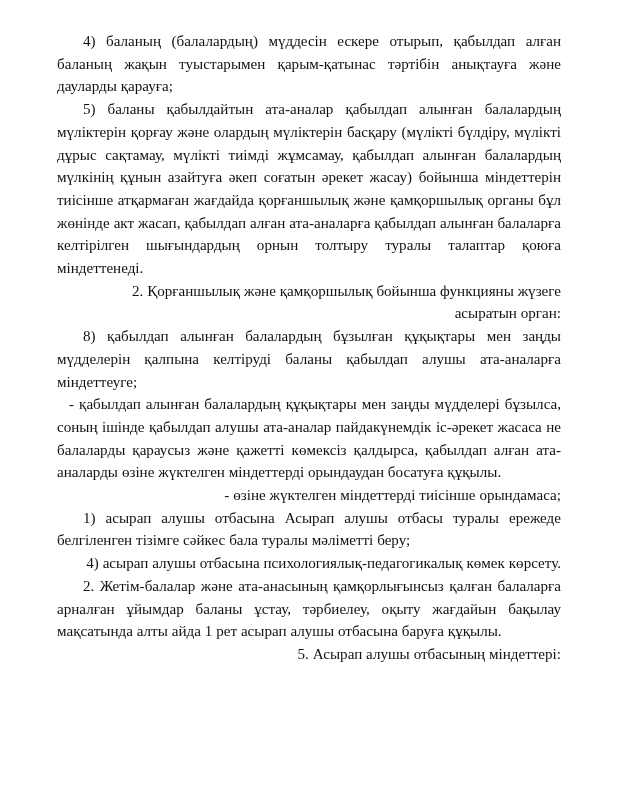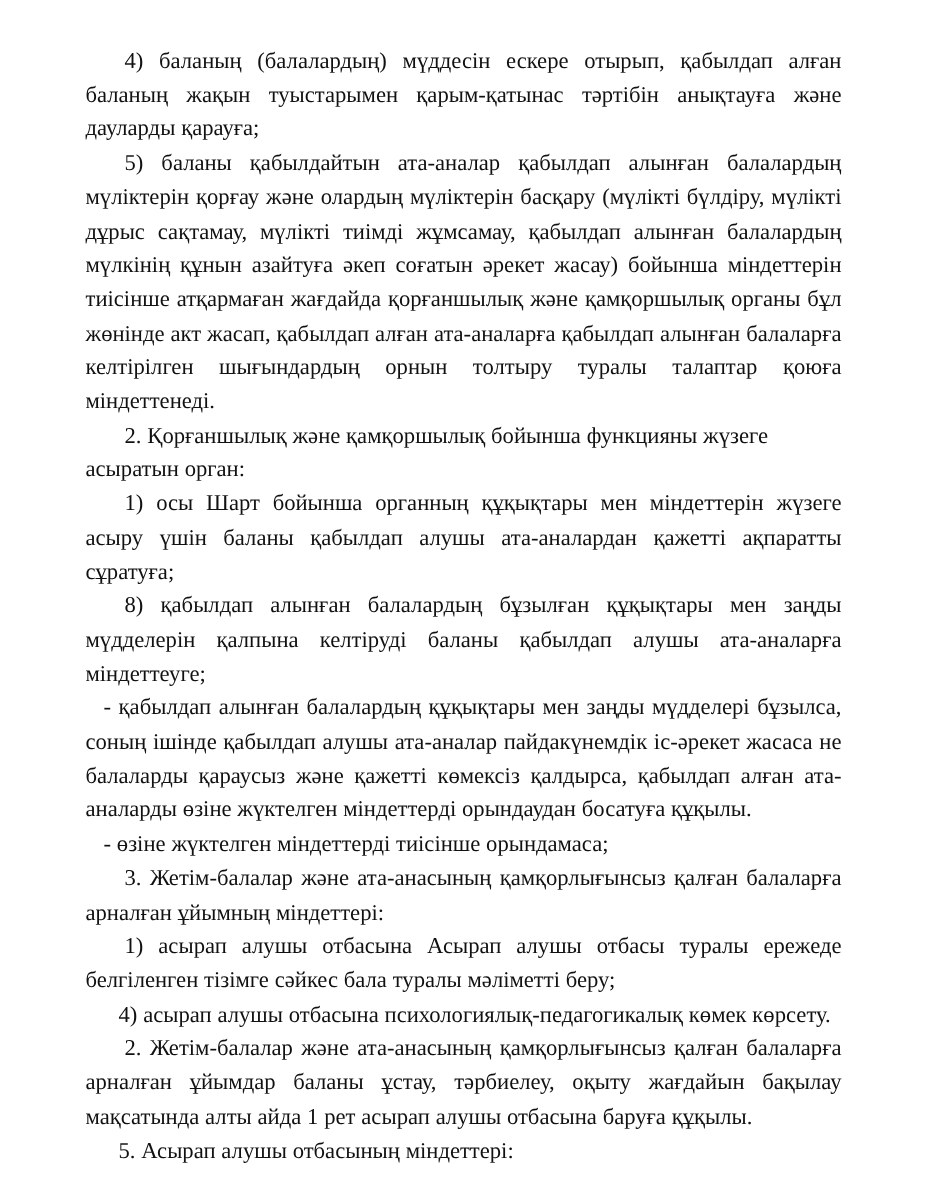--- a/index.html
+++ b/index.html
@@ -39,45 +39,43 @@
     word-spacing: 0.1px;
     -webkit-font-smoothing: antialiased;
   }
   p.para.dash {
     text-indent: 12px;
   }
   p.para.tight {
     text-indent: 22px;
   }
   p.para.last-left {
-    text-align: left;
+    text-align: right;
   }
 </style>
 </head>
 <body>
 
 <div class="page">
   <div class="text-block">
 
     <p class="para">4) баланың (балалардың) мүддесін ескере отырып, қабылдап алған баланың жақын туыстарымен қарым-қатынас тәртібін анықтауға және дауларды қарауға;</p>
 
     <p class="para">5) баланы қабылдайтын ата-аналар қабылдап алынған балалардың мүліктерін қорғау және олардың мүліктерін басқару (мүлікті бүлдіру, мүлікті дұрыс сақтамау, мүлікті тиімді жұмсамау, қабылдап алынған балалардың мүлкінің құнын азайтуға әкеп соғатын әрекет жасау) бойынша міндеттерін тиісінше атқармаған жағдайда қорғаншылық және қамқоршылық органы бұл жөнінде акт жасап, қабылдап алған ата-аналарға қабылдап алынған балаларға келтірілген шығындардың орнын толтыру туралы талаптар қоюға міндеттенеді.</p>
 
     <p class="para last-left">2. Қорғаншылық және қамқоршылық бойынша функцияны жүзеге асыратын орган:</p>
 
-    <p class="para">1) осы Шарт бойынша органның құқықтары мен міндеттерін жүзеге асыру үшін баланы қабылдап алушы ата-аналардан қажетті ақпаратты сұратуға;</p>
 
     <p class="para">8) қабылдап алынған балалардың бұзылған құқықтары мен заңды мүдделерін қалпына келтіруді баланы қабылдап алушы ата-аналарға міндеттеуге;</p>
 
 
     <p class="para dash">- қабылдап алынған балалардың құқықтары мен заңды мүдделері бұзылса, соның ішінде қабылдап алушы ата-аналар пайдакүнемдік іс-әрекет жасаса не балаларды қараусыз және қажетті көмексіз қалдырса, қабылдап алған ата-аналарды өзіне жүктелген міндеттерді орындаудан босатуға құқылы.</p>
 
     <p class="para dash last-left">- өзіне жүктелген міндеттерді тиісінше орындамаса;</p>
 
-    <p class="para">3. Жетім-балалар және ата-анасының қамқорлығынсыз қалған балаларға арналған ұйымның міндеттері:</p>
 
     <p class="para">1) асырап алушы отбасына Асырап алушы отбасы туралы ережеде белгіленген тізімге сәйкес бала туралы мәліметті беру;</p>
 
     <p class="para tight last-left">4) асырап алушы отбасына психологиялық-педагогикалық көмек көрсету.</p>
 
     <p class="para">2. Жетім-балалар және ата-анасының қамқорлығынсыз қалған балаларға арналған ұйымдар баланы ұстау, тәрбиелеу, оқыту жағдайын бақылау мақсатында алты айда 1 рет асырап алушы отбасына баруға құқылы.</p>
 
     <p class="para tight last-left">5. Асырап алушы отбасының міндеттері:</p>
 
   </div>

